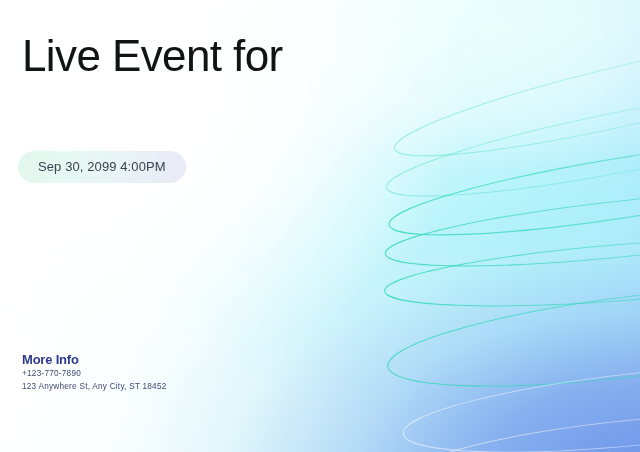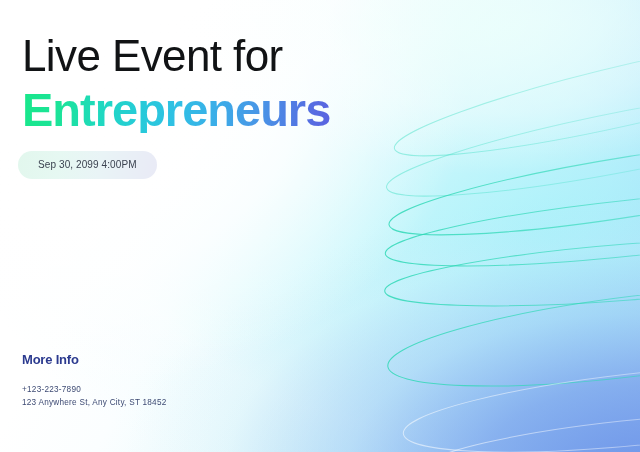--- a/index.html
+++ b/index.html
@@ -116,42 +116,42 @@
     color: transparent;
     -webkit-text-fill-color: transparent;
   }
 
   .date-badge {
     position: absolute;
     left: 18px;
     top: 151px;
     padding: 8px 20px 9px 20px;
     border-radius: 999px;
-    font-size: 10px;
+    font-size: 13px;
     font-weight: 400;
     letter-spacing: 0.1px;
     color: #3b4250;
     background: linear-gradient(100deg,
       #e2f7ed 0%,
       #e6f8f2 30%,
       #e9f4f6 58%,
       #e9eaf6 100%);
   }
 
   .more-info {
     position: absolute;
     left: 22px;
     top: 352px;
   }
   .more-info .mi-title {
     font-size: 13px;
     font-weight: 700;
     letter-spacing: -0.2px;
     color: #2b3a8f;
-    margin-bottom: 16px;
+    margin-bottom: 0;
   }
   .more-info .mi-line {
     font-size: 8.2px;
     line-height: 1.62;
     letter-spacing: 0.25px;
     color: #3d4a73;
   }
 </style>
 </head>
 <body>
@@ -195,24 +195,23 @@
     </g>
 
     <g>
       <ellipse cx="648" cy="408" rx="246" ry="36" transform="rotate(-6 648 408)" stroke="url(#ringPale)" stroke-width="1"></ellipse>
       <ellipse cx="656" cy="452" rx="240" ry="34" transform="rotate(-5 656 452)" stroke="url(#ringPale)" stroke-width="1"></ellipse>
     </g>
   </svg>
 
   <div class="headline">
     <span class="line1">Live Event for</span>
-    <span class="line2">Entrepreneurs</span>
   </div>
 
   <div class="date-badge">Sep 30, 2099 4:00PM</div>
 
   <div class="more-info">
     <div class="mi-title">More Info</div>
-    <div class="mi-line">+123-223-7890</div>
+    <div class="mi-line">+123-770-7890</div>
     <div class="mi-line">123 Anywhere St, Any City, ST 18452</div>
   </div>
 
 </div>
 
 </body></html>

